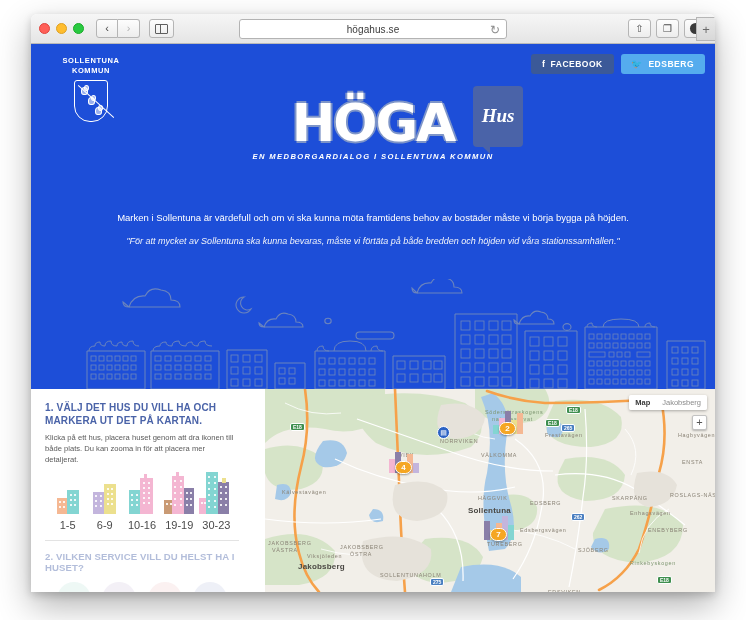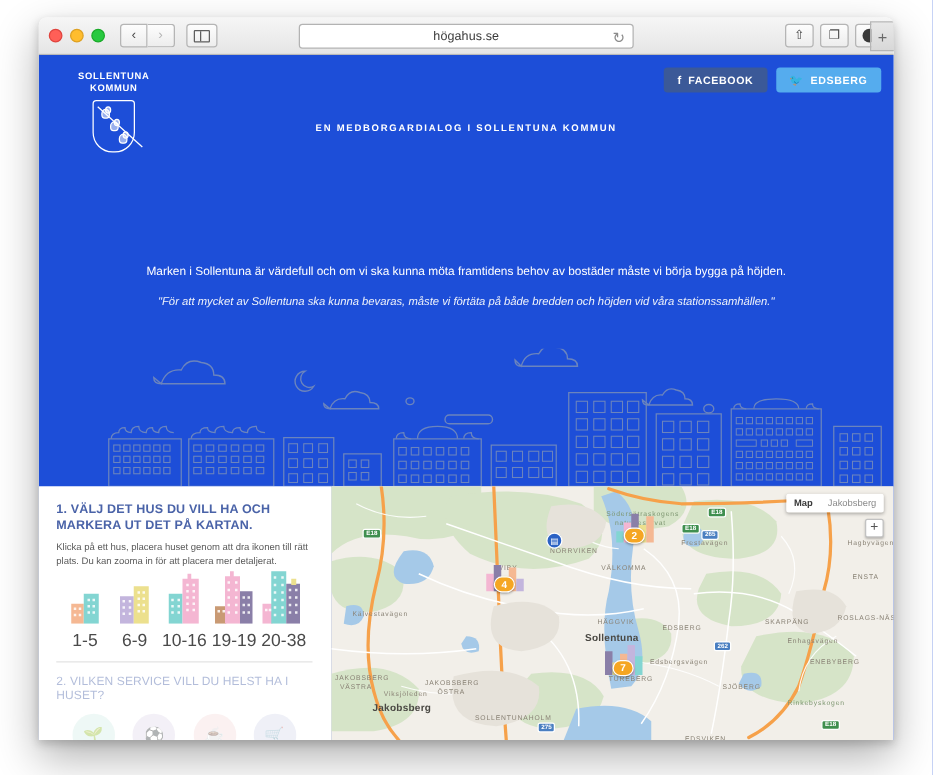--- a/index.html
+++ b/index.html
@@ -188,20 +188,21 @@
     left: 9px; bottom: -7px;
     border-left: 8px solid transparent;
     border-right: 0 solid transparent;
     border-top: 8px solid #4a63a8;
   }
   #tagline {
     margin-top: 2px;
     font-size: 7.6px; font-weight: bold;
     letter-spacing: 1.4px;
     color: #ffffff;
+    font-style: italic;
   }
 
   #hero-copy {
     position: absolute; left: 0; right: 0; top: 166px;
     text-align: center; color: #ffffff;
   }
   #hero-copy .line1 { font-size: 9.5px; line-height: 15px; }
   #hero-copy .line2 { font-size: 9.5px; line-height: 15px; margin-top: 9px; }
   #hero-copy .quote {
     font-size: 9px; font-style: italic; margin-top: 11px;
@@ -210,45 +211,45 @@
   #hero-copy .attrib { font-size: 9px; margin-top: 2px; color: #e9eef8; }
 
   
   #skyline { position: absolute; left: 0; right: 0; bottom: 0; height: 110px; }
 
   
   #lower { position: relative; height: 203px; display: flex; }
 
   #question-panel {
     width: 234px; background: #ffffff;
-    padding: 12px 15px 0 14px;
+    padding: 12px 26px 0 14px;
     position: relative; overflow: hidden;
   }
   .q-title {
     color: #4a63a8; font-size: 10px; font-weight: bold;
     line-height: 13px; letter-spacing: .15px;
   }
   .q-desc {
     color: #5a5a5a; font-size: 7.6px; line-height: 11px;
     margin-top: 5px;
   }
   #building-picker {
     display: flex; justify-content: space-between;
     align-items: flex-end;
     margin-top: 14px; padding: 0 4px;
     height: 52px;
   }
   .bld-option { text-align: center; width: 38px; }
   .bld-art { height: 44px; display: flex; align-items: flex-end; justify-content: center; }
-  .bld-label { font-size: 14px; color: #4a4a4a; margin-top: 5px; }
+  .bld-label { font-size: 11px; color: #4a4a4a; margin-top: 5px; }
 
   #divider { height: 1px; background: #e3e3e3; margin: 9px 0 0; }
 
   #section2 { margin-top: 10px; opacity: .42; }
-  .q2-title { color: #4a63a8; font-size: 9.6px; font-weight: normal; letter-spacing: .1px; }
+  .q2-title { color: #4a63a8; font-size: 9.6px; font-weight: bold; letter-spacing: .1px; }
   .q2-desc { color: #6a6a6a; font-size: 7.6px; margin-top: 4px; }
   #service-icons {
     display: flex; justify-content: space-around;
     margin-top: 9px; padding: 0 6px;
   }
   .svc { width: 34px; height: 34px; border-radius: 50%;
          display:flex; align-items:center; justify-content:center;
          font-size: 13px; }
 
   
@@ -591,34 +592,38 @@
           <span class="sb-icon">f</span>
           <span>FACEBOOK</span>
         </div>
         <div class="social-btn tw">
           <span class="sb-icon">🐦</span>
           <span>EDSBERG</span>
         </div>
       </div>
 
       <div id="logo-block">
+        <div id="wordmark">
+          <span>HÖGA</span>
+          <span id="hus-badge">Hus</span>
+        </div>
         <div id="tagline">EN MEDBORGARDIALOG I SOLLENTUNA KOMMUN</div>
       </div>
 
       <div id="hero-copy">
         <div class="line1">Marken i Sollentuna är värdefull och om vi ska kunna möta framtidens behov av bostäder måste vi börja bygga på höjden.</div>
         <div class="quote">"För att mycket av Sollentuna ska kunna bevaras, måste vi förtäta på både bredden och höjden vid våra stationssamhällen."</div>
       </div>
     </div>
 
     <div id="lower">
 
       <div id="question-panel">
         <div class="q-title">1. VÄLJ DET HUS DU VILL HA OCH MARKERA UT DET PÅ KARTAN.</div>
-        <div class="q-desc">Klicka på ett hus, placera huset genom att dra ikonen till rätt plats. Du kan zooma in för att placera mer detaljerat.</div>
+        <div class="q-desc">Klicka på ett hus, placera huset genom att dra ikonen till både plats. Du kan zooma in för att placera mer detaljerat.</div>
 
         <div id="building-picker">
 
           <div class="bld-option">
             <div class="bld-art">
               <svg width="34" height="44" viewBox="0 0 34 44">
                 <rect x="6" y="28" width="10" height="16" fill="#f5b893"></rect>
                 <rect x="16" y="20" width="12" height="24" fill="#83d5d2"></rect>
                 <g fill="#ffffff" opacity=".85">
                   <rect x="8" y="31" width="2" height="2"></rect>
@@ -750,21 +755,21 @@
                     <rect x="27" y="16" width="2" height="2"></rect>
                   <rect x="22" y="22" width="2" height="2"></rect>
                     <rect x="27" y="22" width="2" height="2"></rect>
                   <rect x="22" y="28" width="2" height="2"></rect>
                     <rect x="27" y="28" width="2" height="2"></rect>
                   <rect x="22" y="34" width="2" height="2"></rect>
                     <rect x="27" y="34" width="2" height="2"></rect>
                 </g>
               </svg>
             </div>
-            <div class="bld-label">20-38</div>
+            <div class="bld-label">30-23</div>
           </div>
         </div>
 
         <div id="divider"></div>
 
         <div id="section2">
           <div class="q2-title">2. VILKEN SERVICE VILL DU HELST HA I HUSET?</div>
           <div id="service-icons">
             <div class="svc" style="background:#d7efe9;color:#7fbfb2;">🌱</div>
             <div class="svc" style="background:#e3dcec;color:#9d8fb5;">⚽</div>

